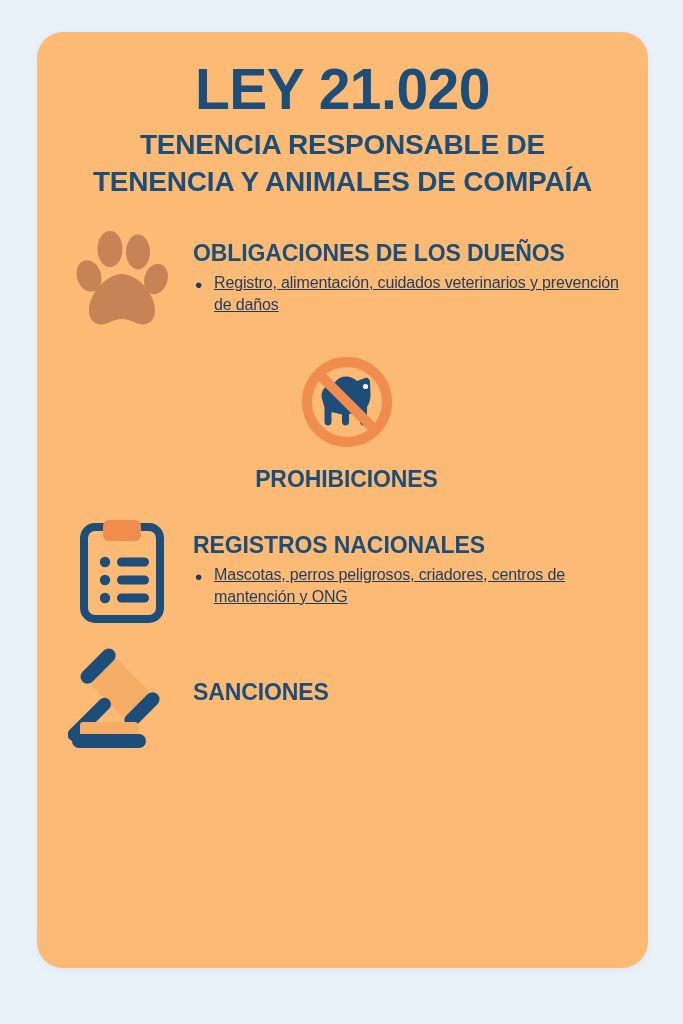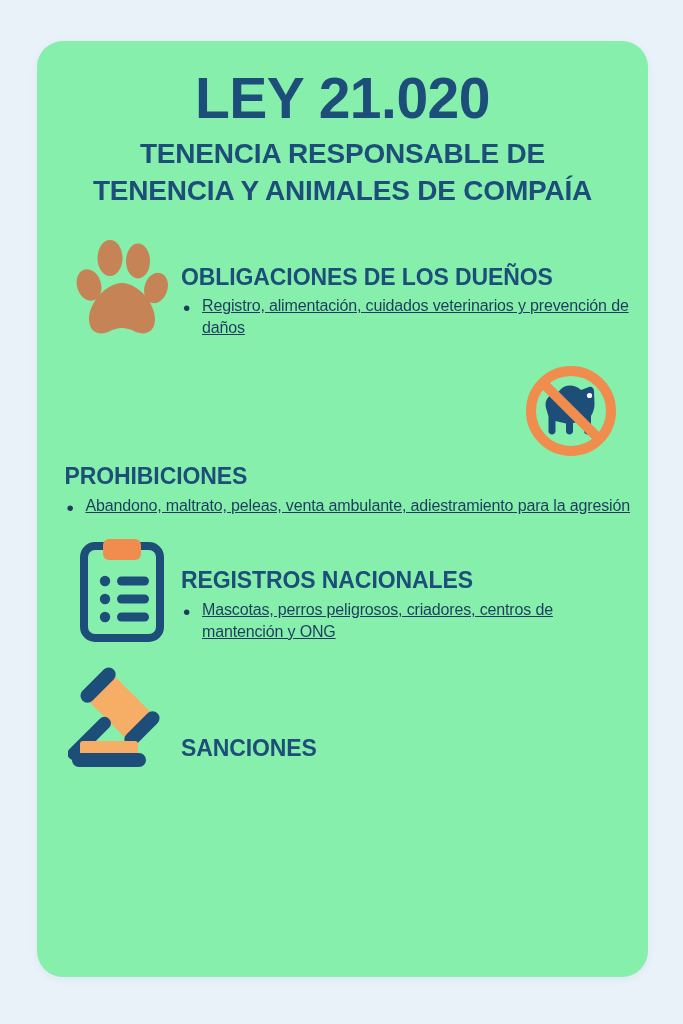--- a/index.html
+++ b/index.html
@@ -19,24 +19,24 @@
     position: relative;
     width: 683px;
     height: 1024px;
     background: #e9f1f9;
     box-sizing: border-box;
   }
 
   .card {
     position: absolute;
     left: 37px;
-    top: 41px;
+    top: 32px;
     width: 611px;
     height: 936px;
-    background: #86efac;
+    background: #fdba74;
     border-radius: 26px;
     box-shadow: 0 2px 10px rgba(40, 80, 130, 0.05);
     box-sizing: border-box;
     overflow: hidden;
   }
 
   
   .header {
     padding: 28px 26px 0 26px;
     text-align: center;
@@ -59,22 +59,23 @@
     margin: 0;
   }
 
   
   .sections {
     margin-top: 24px;
     padding: 0 18px 0 26px;
   }
   .section {
     display: flex;
-    align-items: flex-end;
+    align-items: center;
     margin-bottom: 14px;
+    gap: 12px;
   }
   .icon-col {
     width: 118px;
     min-width: 118px;
     display: flex;
     align-items: flex-start;
     justify-content: center;
     padding-top: 4px;
   }
   .text-col {
@@ -160,23 +161,20 @@
             <g>
               <path d="M73 30 C73 27 70.5 25 68 26 L60 29 C57 26 53 24.5 49 24.5 C45 24.5 42 26 39.5 28.5 L35 33.5 C32 33 29 34 27 36.5 C24.5 39.5 24 43.5 25 47 L27.5 55.5 L27.5 70 C27.5 72 29 73.5 31 73.5 C33 73.5 34.5 72 34.5 70 L34.5 60 L45 62.5 L45 70 C45 72 46.5 73.5 48.5 73.5 C50.5 73.5 52 72 52 70 L52 62 L63 60 L63 70 C63 72 64.5 73.5 66.5 73.5 C68.5 73.5 70 72 70 70 L70 55 C72.5 51 73.5 47 73.5 43 Z" fill="#1d4e79"></path>
               <circle cx="68.5" cy="34.5" r="2.6" fill="#fdfeff"></circle>
             </g>
             <circle cx="50" cy="50" r="40" fill="none" stroke="#f08c4d" stroke-width="10"></circle>
             <line x1="21.7" y1="21.7" x2="78.3" y2="78.3" stroke="#f08c4d" stroke-width="10" stroke-linecap="butt"></line>
           </svg>
         </div>
         <div class="text-col">
           <div class="sec-title">PROHIBICIONES</div>
-          <ul class="bullets">
-            <li>Abandono, maltrato, peleas, venta ambulante, adiestramiento para la agresión</li>
-          </ul>
         </div>
       </div>
 
       <div class="section s3">
         <div class="icon-col">
           <svg class="icon-svg" width="86" height="106" viewBox="0 0 86 106">
             <rect x="5" y="9" width="76" height="92" rx="11" ry="11" fill="none" stroke="#1d4e79" stroke-width="8"></rect>
             <rect x="24" y="2" width="38" height="21" rx="6" ry="6" fill="#f08c4d"></rect>
             <circle cx="26" cy="44" r="5.2" fill="#1d4e79"></circle>
             <rect x="38" y="39.5" width="32" height="9" rx="4.5" fill="#1d4e79"></rect>

